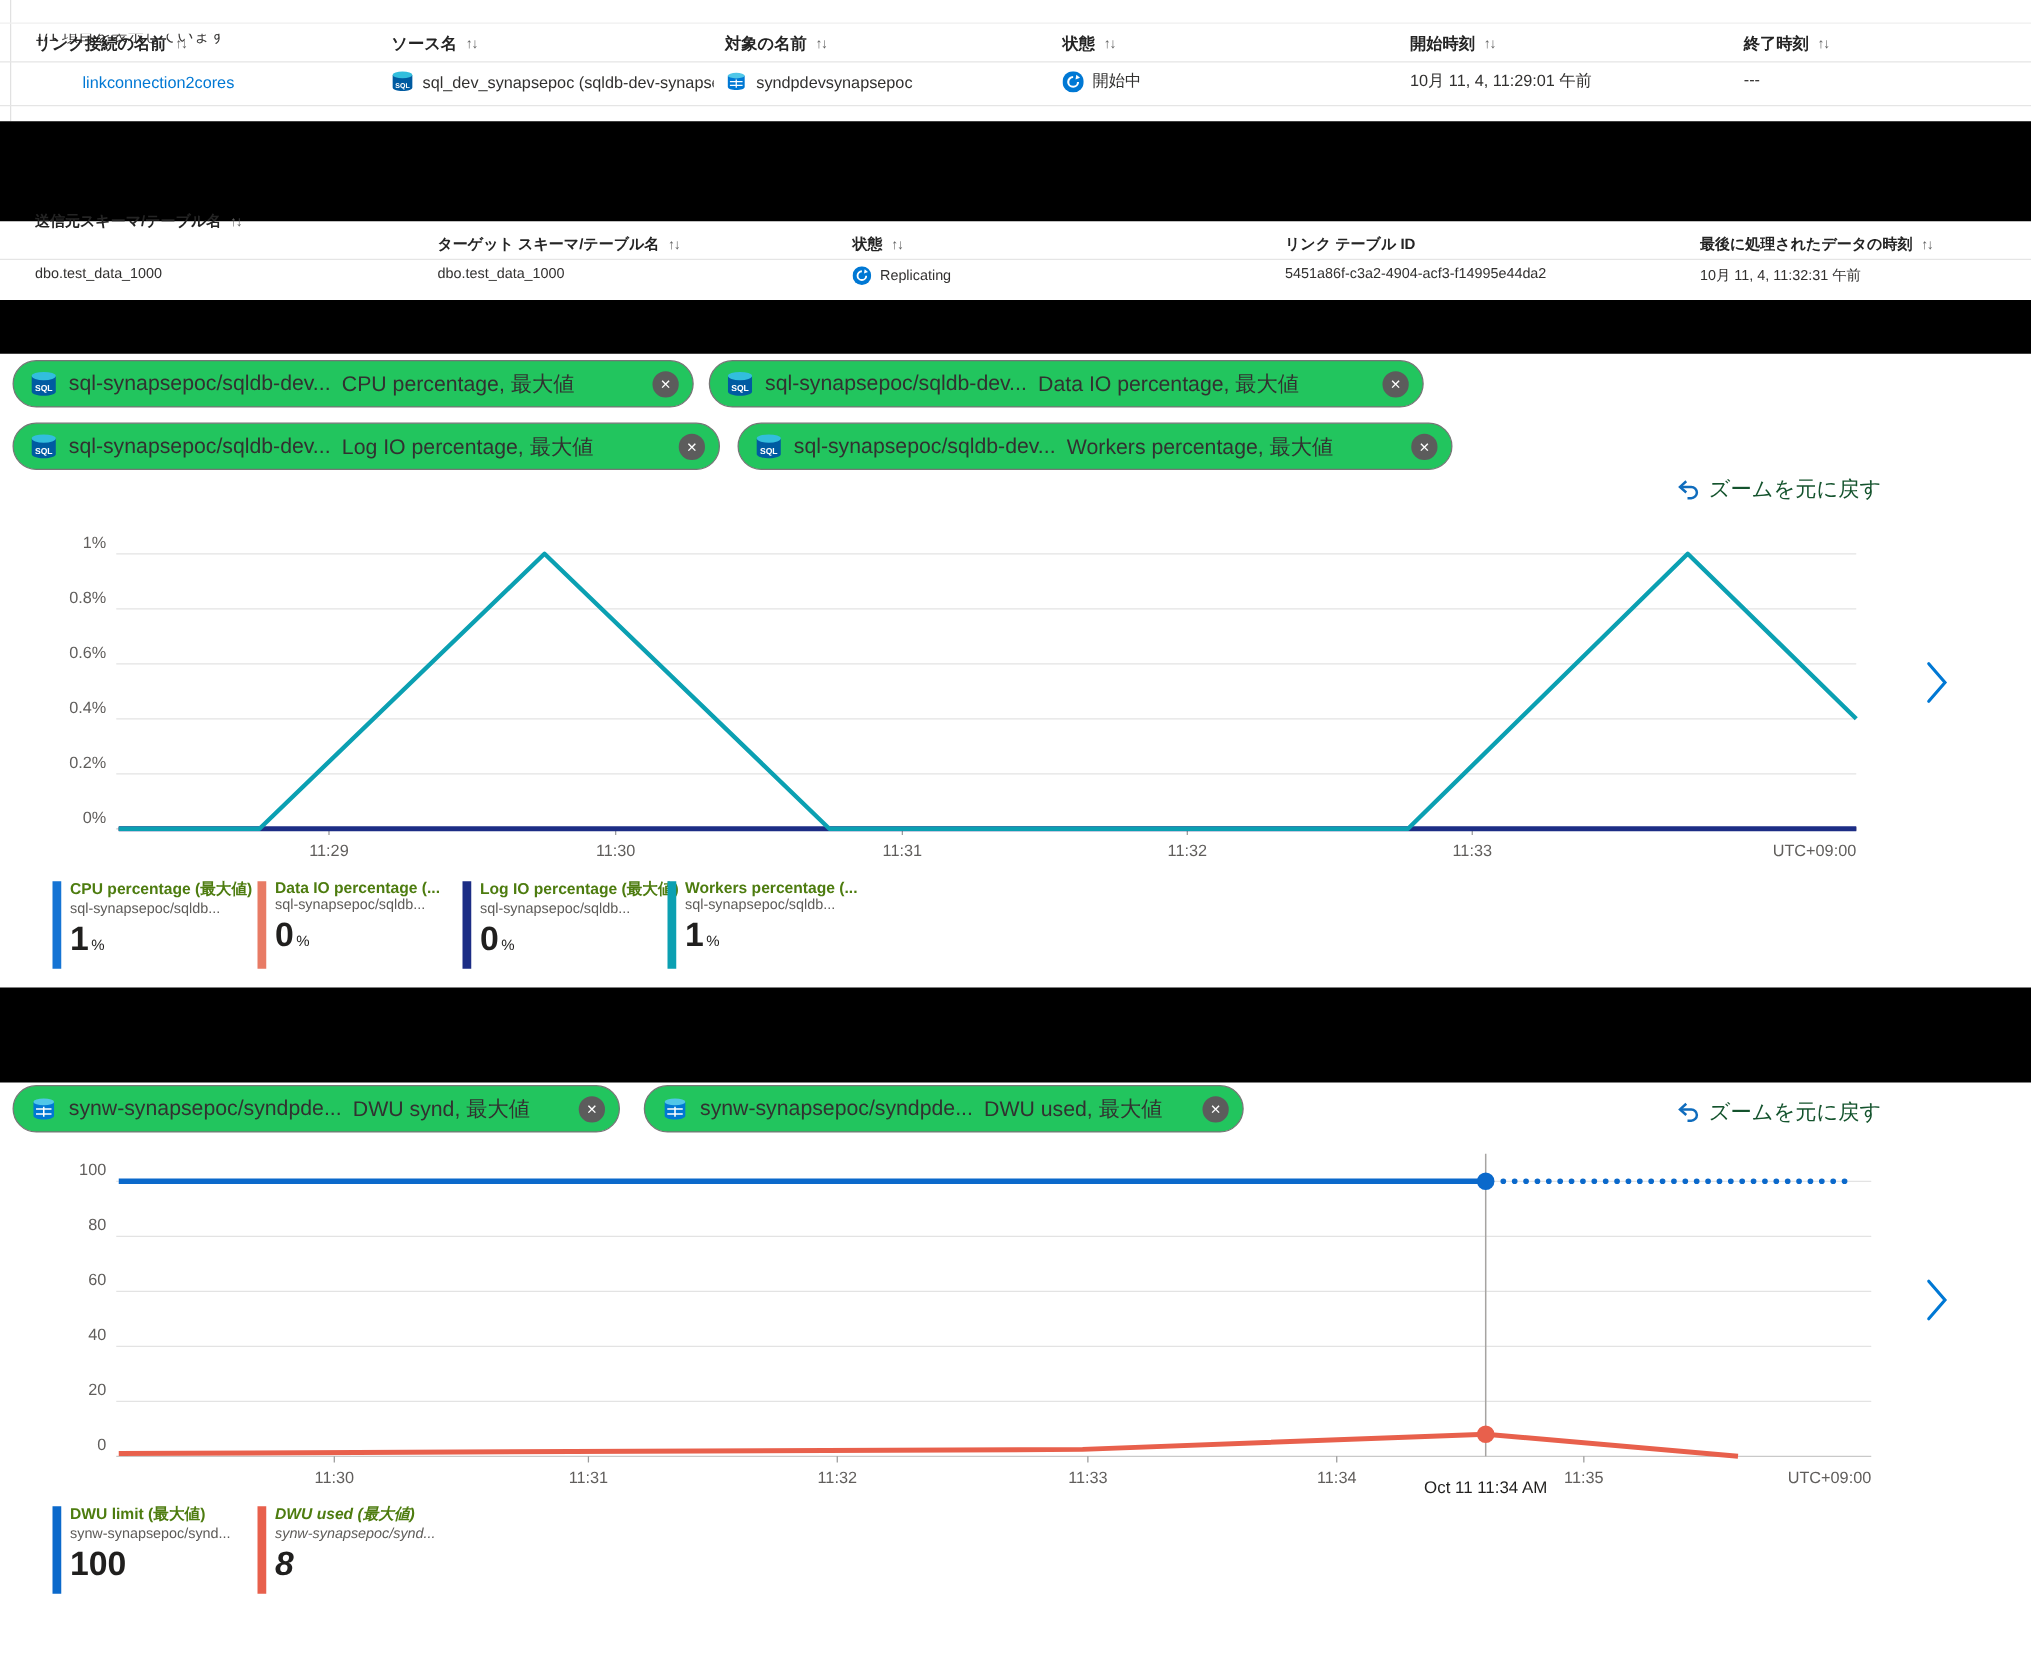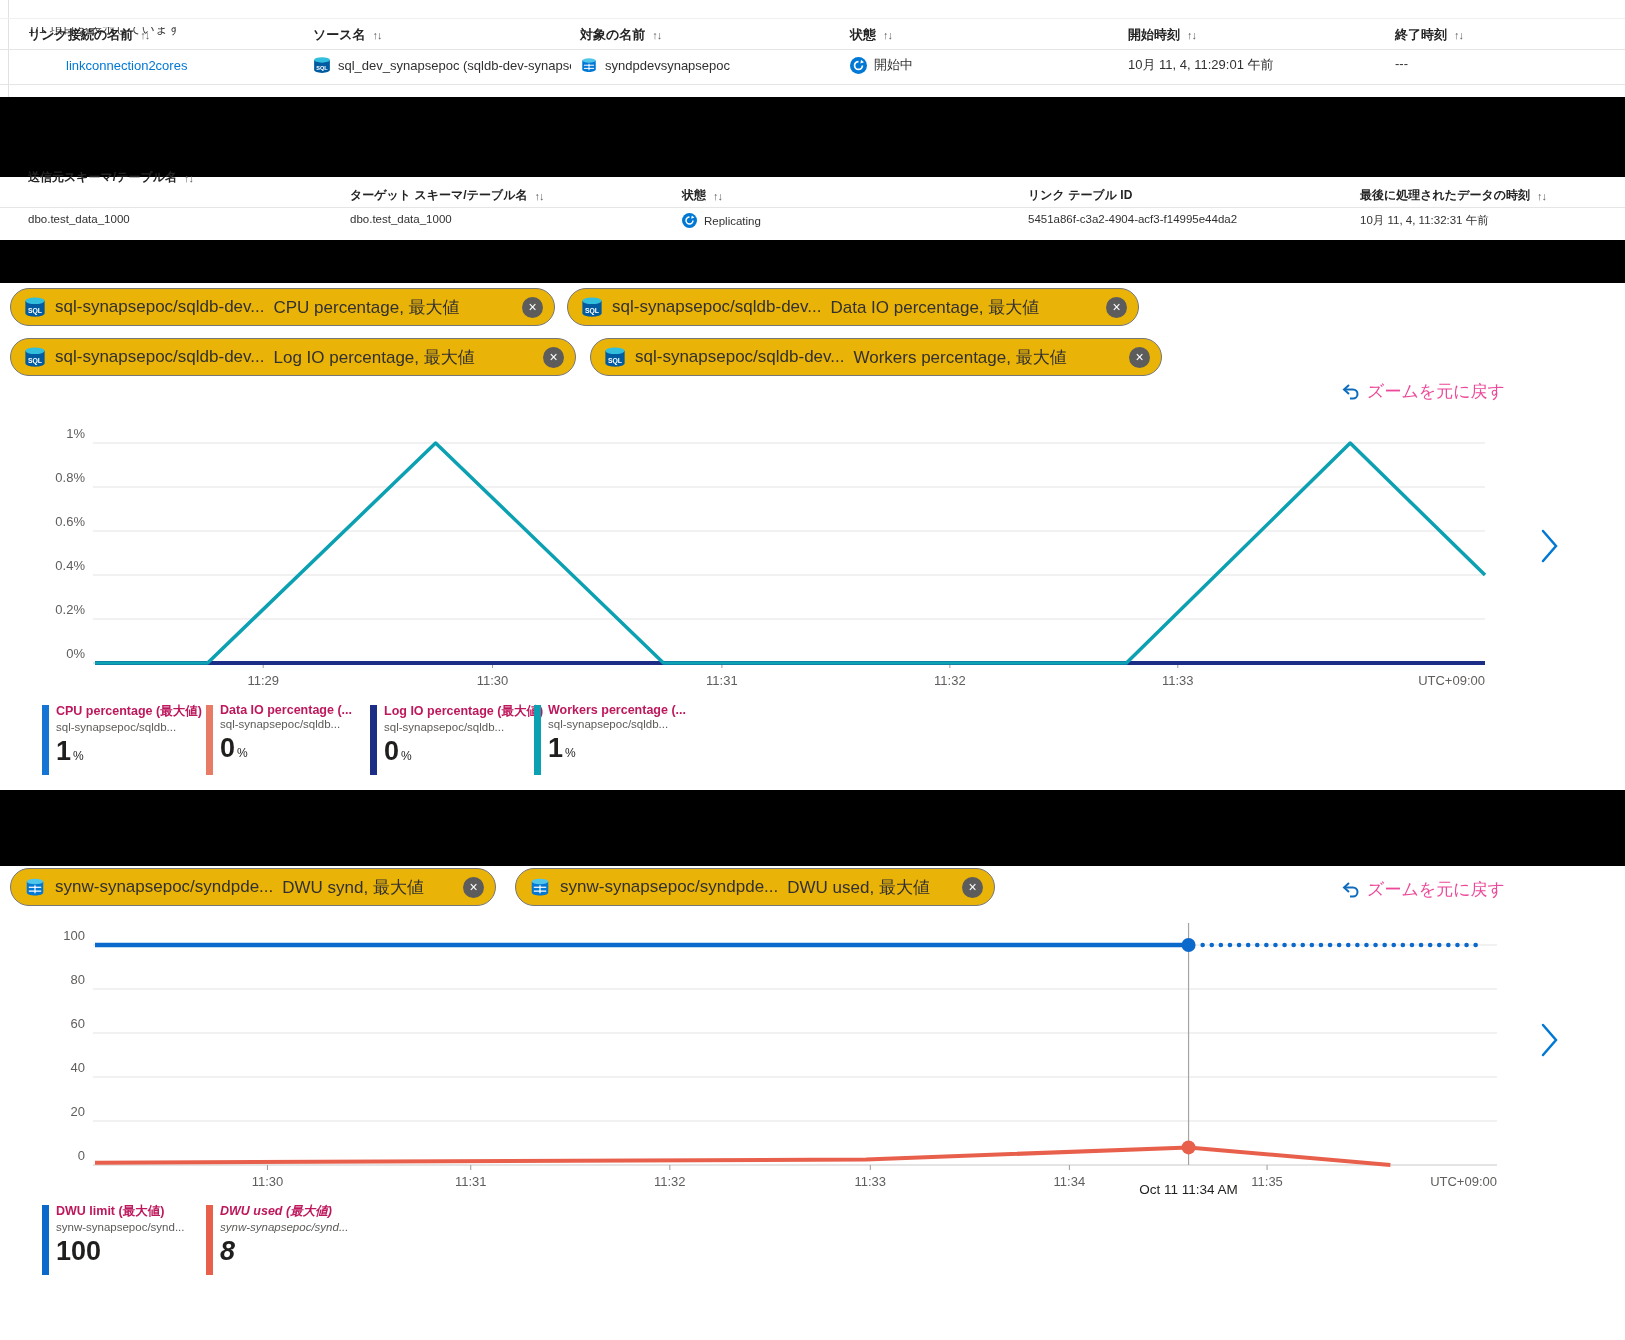--- a/index.html
+++ b/index.html
@@ -9,32 +9,32 @@
   .hline{position:absolute;left:0;width:1625px;height:1px;background:#e5e5e5;}
   
   .hdr-cell{position:absolute;font-size:13px;font-weight:700;color:#242424;white-space:nowrap;cursor:pointer;display:flex;align-items:center;gap:7px;}
   .hdr-cell .sort{font-size:11px;font-weight:400;color:#616161;letter-spacing:-1px;}
   .cell{position:absolute;font-size:13px;color:#323130;white-space:nowrap;display:flex;align-items:center;gap:7px;}
   .cell.small{font-size:11.5px;}
   .hdr-cell.small{font-size:12px;}
   .link{color:#0078d4;cursor:pointer;}
   .clip{overflow:hidden;}
   
-  .pill{position:absolute;height:38px;box-sizing:border-box;border:1.5px solid #767676;border-radius:20px;background:#eab308;
+  .pill{position:absolute;height:38px;box-sizing:border-box;border:1.5px solid #767676;border-radius:20px;background:#22c55e;
         display:flex;align-items:center;gap:9px;padding:0 11px 0 13px;font-size:17px;color:#323130;white-space:nowrap;cursor:pointer;}
   .pill .metric{font-weight:400;}
   .pill-close{width:21px;height:21px;min-width:21px;border-radius:50%;background:#5c5c5c;color:#fff;display:flex;align-items:center;
         justify-content:center;font-size:14px;line-height:1;margin-left:auto;cursor:pointer;}
   
-  .reset{position:absolute;display:flex;align-items:center;gap:7px;color:#ec4899;font-size:17px;cursor:pointer;white-space:nowrap;}
+  .reset{position:absolute;display:flex;align-items:center;gap:7px;color:#14532d;font-size:17px;cursor:pointer;white-space:nowrap;}
   
   .lcard{position:absolute;width:160px;height:76px;}
   .lbar{position:absolute;left:0;top:2px;width:7px;height:70px;}
   .lbody{margin-left:14px;}
-  .ltitle{font-size:12.5px;font-weight:700;color:#be185d;white-space:nowrap;}
+  .ltitle{font-size:12.5px;font-weight:700;color:#4d7c0f;white-space:nowrap;}
   .lsub{font-size:11.5px;color:#5d5b58;white-space:nowrap;margin-top:1px;}
   .lval{font-size:27px;font-weight:700;color:#201f1e;line-height:1;margin-top:5px;}
   .lunit{font-size:12px;font-weight:400;margin-left:2px;}
   .chev{position:absolute;cursor:pointer;}
   .toptext{position:absolute;left:28px;top:0;height:11px;overflow:hidden;font-size:13px;color:#3b3a39;margin-top:27px;}
   .toptext span{display:block;margin-top:-7px;}
   svg text{font-family:"Liberation Sans","DejaVu Sans",sans-serif;}
 </style>
 </head>
 <body>

